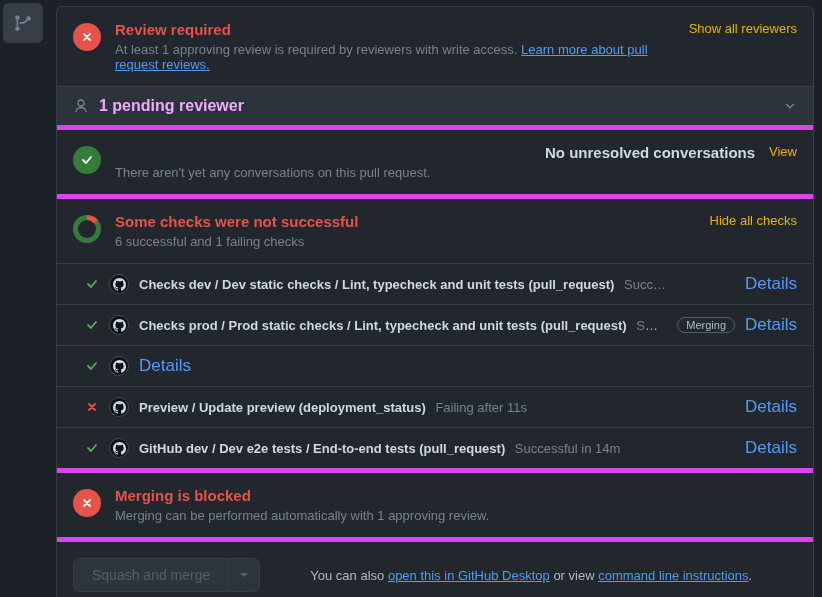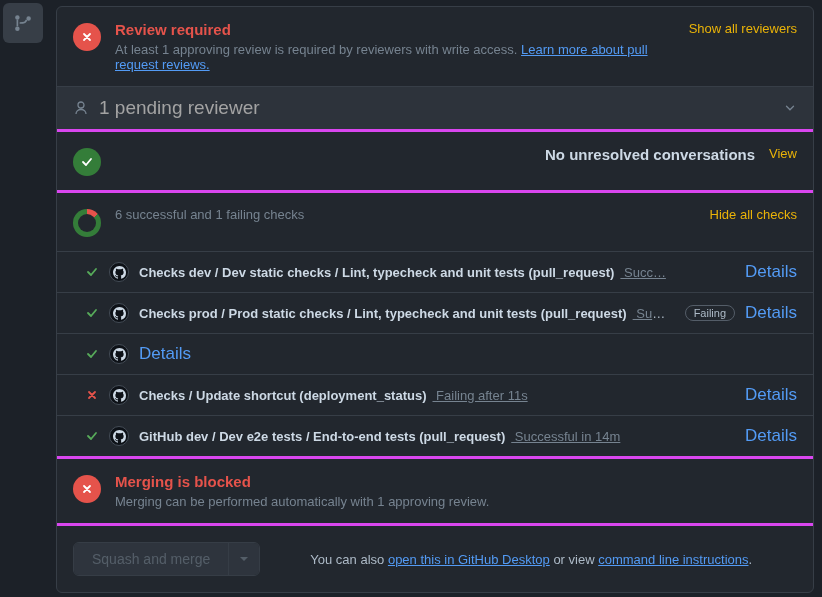--- a/index.html
+++ b/index.html
@@ -27,21 +27,21 @@
   }
   .panel {
     margin: 6px 8px 6px 10px;
     flex: 1;
     border: 1px solid #373e47;
     border-radius: 6px;
     background: #22272e;
     overflow: hidden;
   }
   .section {
-    border-bottom: 3px solid #d946ef;
+    border-bottom: 5px solid #d946ef;
   }
   .section:last-child { border-bottom: none; }
   .sec-head {
     display: flex;
     align-items: flex-start;
     padding: 14px 16px;
     gap: 14px;
   }
   .status-circle {
     width: 28px;
@@ -90,21 +90,21 @@
   .reviewer-bar {
     background: #2d333b;
     margin: 0;
     padding: 10px 16px;
     display: flex;
     align-items: center;
     gap: 10px;
     border-top: 1px solid #373e47;
     cursor: pointer;
   }
-  .reviewer-bar .txt { color: #a3a3a3; font-weight: 400; font-size: 19px; flex: 1; }
+  .reviewer-bar .txt { color: #f0abfc; font-weight: 700; font-size: 16px; flex: 1; }
   .checks-list { }
   .check-row {
     display: flex;
     align-items: center;
     gap: 10px;
     padding: 10px 16px 10px 28px;
     border-top: 1px solid #373e47;
     font-size: 13px;
   }
   .check-row:first-child { border-top: 1px solid #373e47; }
@@ -119,21 +119,21 @@
     height: 20px;
     border-radius: 50%;
     background: #0d1117;
     border: 1px solid #444c56;
     display: flex;
     align-items: center;
     justify-content: center;
     flex-shrink: 0;
   }
   .chk-name { color: #cdd9e5; font-weight: 600; }
-  .chk-stat { color: #768390; margin-left: 6px; text-decoration: underline; }
+  .chk-stat { color: #768390; margin-left: 6px; }
   .chk-main { flex: 1; min-width: 0; white-space: nowrap; overflow: hidden; text-overflow: ellipsis; }
   .badge-req {
     border: 1px solid #545d68;
     color: #adbac7;
     font-size: 11px;
     padding: 1px 8px;
     border-radius: 10px;
     margin-left: 4px;
   }
   .chk-details { color: #539bf5; cursor: pointer; font-size: 17px; }
@@ -210,29 +210,31 @@
 
   <div class="section">
     <div class="sec-head">
       <div class="status-circle green">
         <svg width="14" height="14" viewBox="0 0 14 14">
             <path d="M3 7l3 3 5-6" stroke="#fff" stroke-width="1.8" fill="none" stroke-linecap="round" stroke-linejoin="round"></path>
           </svg>
       </div>
       <div class="sec-body">
         <div class="sec-title title-white">No unresolved conversations</div>
+        <div class="sec-desc">There aren't yet any conversations on this pull request.</div>
       </div>
       <div class="sec-action">View</div>
     </div>
   </div>
 
   <div class="section">
     <div class="sec-head">
       <div class="donut"></div>
       <div class="sec-body">
+        <div class="sec-title title-red">Some checks were not successful</div>
         <div class="sec-desc">6 successful and 1 failing checks</div>
       </div>
       <div class="sec-action">Hide all checks</div>
     </div>
     <div class="checks-list" id="checks-list">
         <div class="check-row">
           <span class="chk-status">
             <svg width="14" height="14" viewBox="0 0 14 14">
               <path d="M3 7l3 3 5-6" stroke="#57ab5a" stroke-width="1.8" fill="none" stroke-linecap="round" stroke-linejoin="round"></path>
             </svg>
@@ -250,21 +252,21 @@
             <svg width="14" height="14" viewBox="0 0 14 14">
               <path d="M3 7l3 3 5-6" stroke="#57ab5a" stroke-width="1.8" fill="none" stroke-linecap="round" stroke-linejoin="round"></path>
             </svg>
           </span>
           <span class="avatar-circ">
             <svg width="13" height="13" viewBox="0 0 16 16" fill="#cdd9e5">
               <path d="M8 0C3.58 0 0 3.58 0 8c0 3.54 2.29 6.53 5.47 7.59.4.07.55-.17.55-.38 0-.19-.01-.82-.01-1.49-2.01.37-2.53-.49-2.69-.94-.09-.23-.48-.94-.82-1.13-.28-.15-.68-.52-.01-.53.63-.01 1.08.58 1.23.82.72 1.21 1.87.87 2.33.66.07-.52.28-.87.51-1.07-1.78-.2-3.64-.89-3.64-3.95 0-.87.31-1.59.82-2.15-.08-.2-.36-1.02.08-2.12 0 0 .67-.21 2.2.82.64-.18 1.32-.27 2-.27.68 0 1.36.09 2 .27 1.53-1.04 2.2-.82 2.2-.82.44 1.1.16 1.92.08 2.12.51.56.82 1.27.82 2.15 0 3.07-1.87 3.75-3.65 3.95.29.25.54.73.54 1.48 0 1.07-.01 1.93-.01 2.2 0 .21.15.46.55.38A8.013 8.013 0 0016 8c0-4.42-3.58-8-8-8z"></path>
             </svg>
           </span>
           <span class="chk-main"><span class="chk-name">Checks prod / Prod static checks / Lint, typecheck and unit tests (pull_request)</span><span class="chk-stat"> Suc…</span></span>
-          <span class="badge-req">Failing</span>
+          <span class="badge-req">Merging</span>
           <span class="chk-details">Details</span>
         </div>
         <div class="check-row">
           <span class="chk-status">
             <svg width="14" height="14" viewBox="0 0 14 14">
               <path d="M3 7l3 3 5-6" stroke="#57ab5a" stroke-width="1.8" fill="none" stroke-linecap="round" stroke-linejoin="round"></path>
             </svg>
           </span>
           <span class="avatar-circ">
             <svg width="13" height="13" viewBox="0 0 16 16" fill="#cdd9e5">
@@ -277,21 +279,21 @@
           <span class="chk-status">
             <svg width="12" height="12" viewBox="0 0 12 12">
               <path stroke="#e5534b" stroke-width="1.8" stroke-linecap="round" d="M3 3l6 6M9 3l-6 6"></path>
             </svg>
           </span>
           <span class="avatar-circ">
             <svg width="13" height="13" viewBox="0 0 16 16" fill="#cdd9e5">
               <path d="M8 0C3.58 0 0 3.58 0 8c0 3.54 2.29 6.53 5.47 7.59.4.07.55-.17.55-.38 0-.19-.01-.82-.01-1.49-2.01.37-2.53-.49-2.69-.94-.09-.23-.48-.94-.82-1.13-.28-.15-.68-.52-.01-.53.63-.01 1.08.58 1.23.82.72 1.21 1.87.87 2.33.66.07-.52.28-.87.51-1.07-1.78-.2-3.64-.89-3.64-3.95 0-.87.31-1.59.82-2.15-.08-.2-.36-1.02.08-2.12 0 0 .67-.21 2.2.82.64-.18 1.32-.27 2-.27.68 0 1.36.09 2 .27 1.53-1.04 2.2-.82 2.2-.82.44 1.1.16 1.92.08 2.12.51.56.82 1.27.82 2.15 0 3.07-1.87 3.75-3.65 3.95.29.25.54.73.54 1.48 0 1.07-.01 1.93-.01 2.2 0 .21.15.46.55.38A8.013 8.013 0 0016 8c0-4.42-3.58-8-8-8z"></path>
             </svg>
           </span>
-          <span class="chk-main"><span class="chk-name">Checks / Update shortcut (deployment_status)</span><span class="chk-stat"> Failing after 11s</span></span>
+          <span class="chk-main"><span class="chk-name">Preview / Update preview (deployment_status)</span><span class="chk-stat"> Failing after 11s</span></span>
           <span class="chk-details">Details</span>
         </div>
         <div class="check-row">
           <span class="chk-status">
             <svg width="14" height="14" viewBox="0 0 14 14">
               <path d="M3 7l3 3 5-6" stroke="#57ab5a" stroke-width="1.8" fill="none" stroke-linecap="round" stroke-linejoin="round"></path>
             </svg>
           </span>
           <span class="avatar-circ">
             <svg width="13" height="13" viewBox="0 0 16 16" fill="#cdd9e5">

